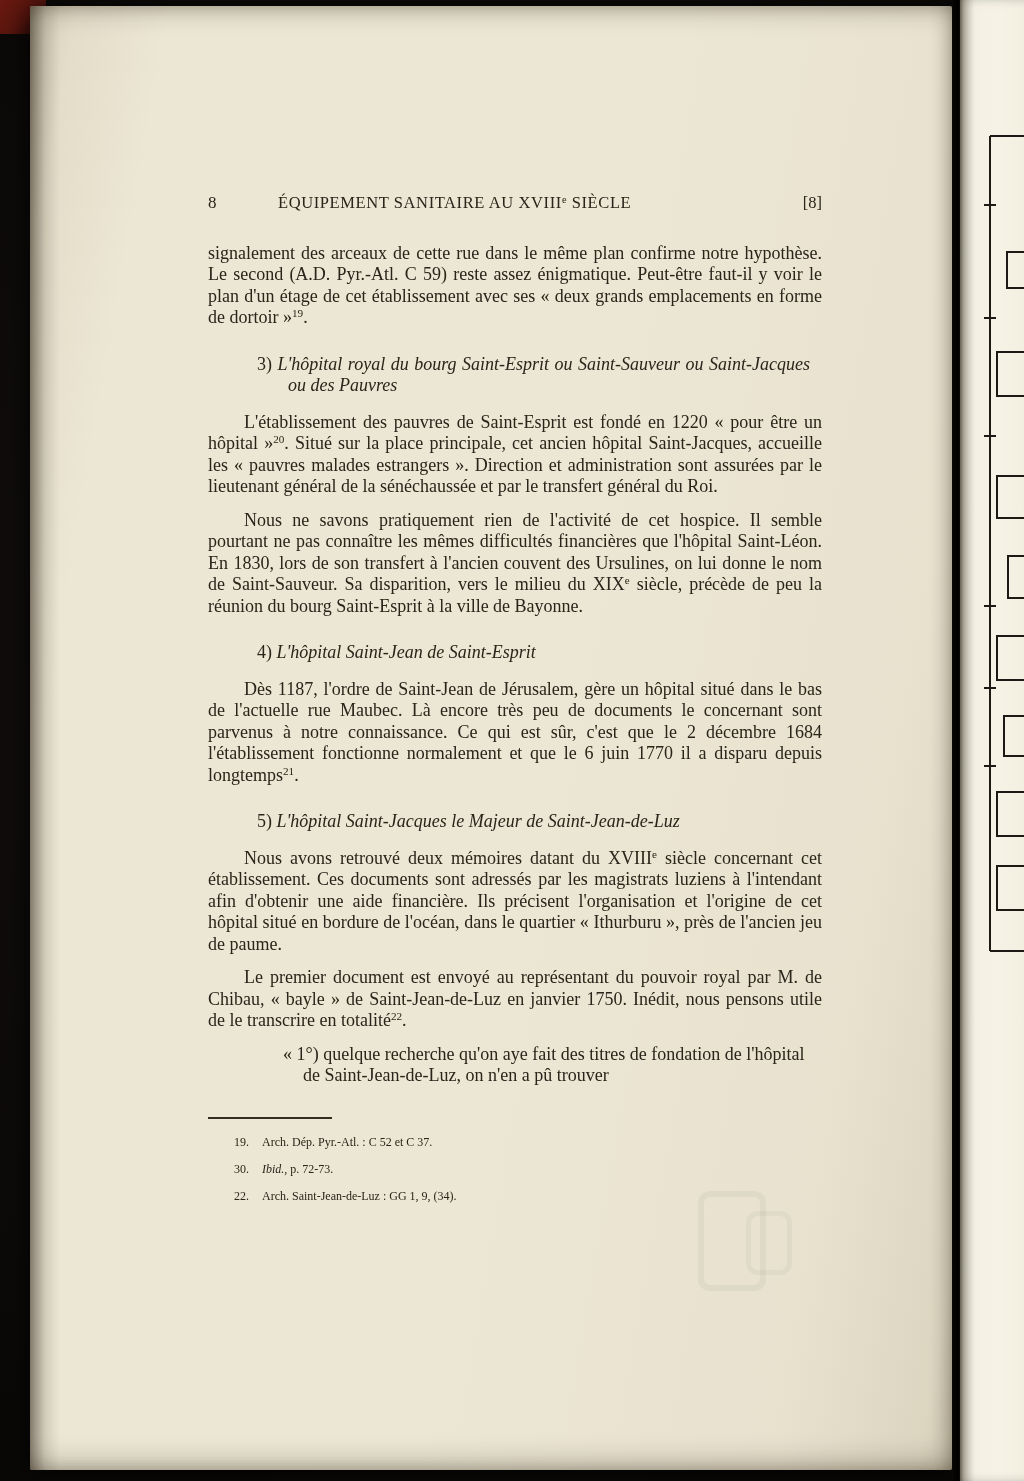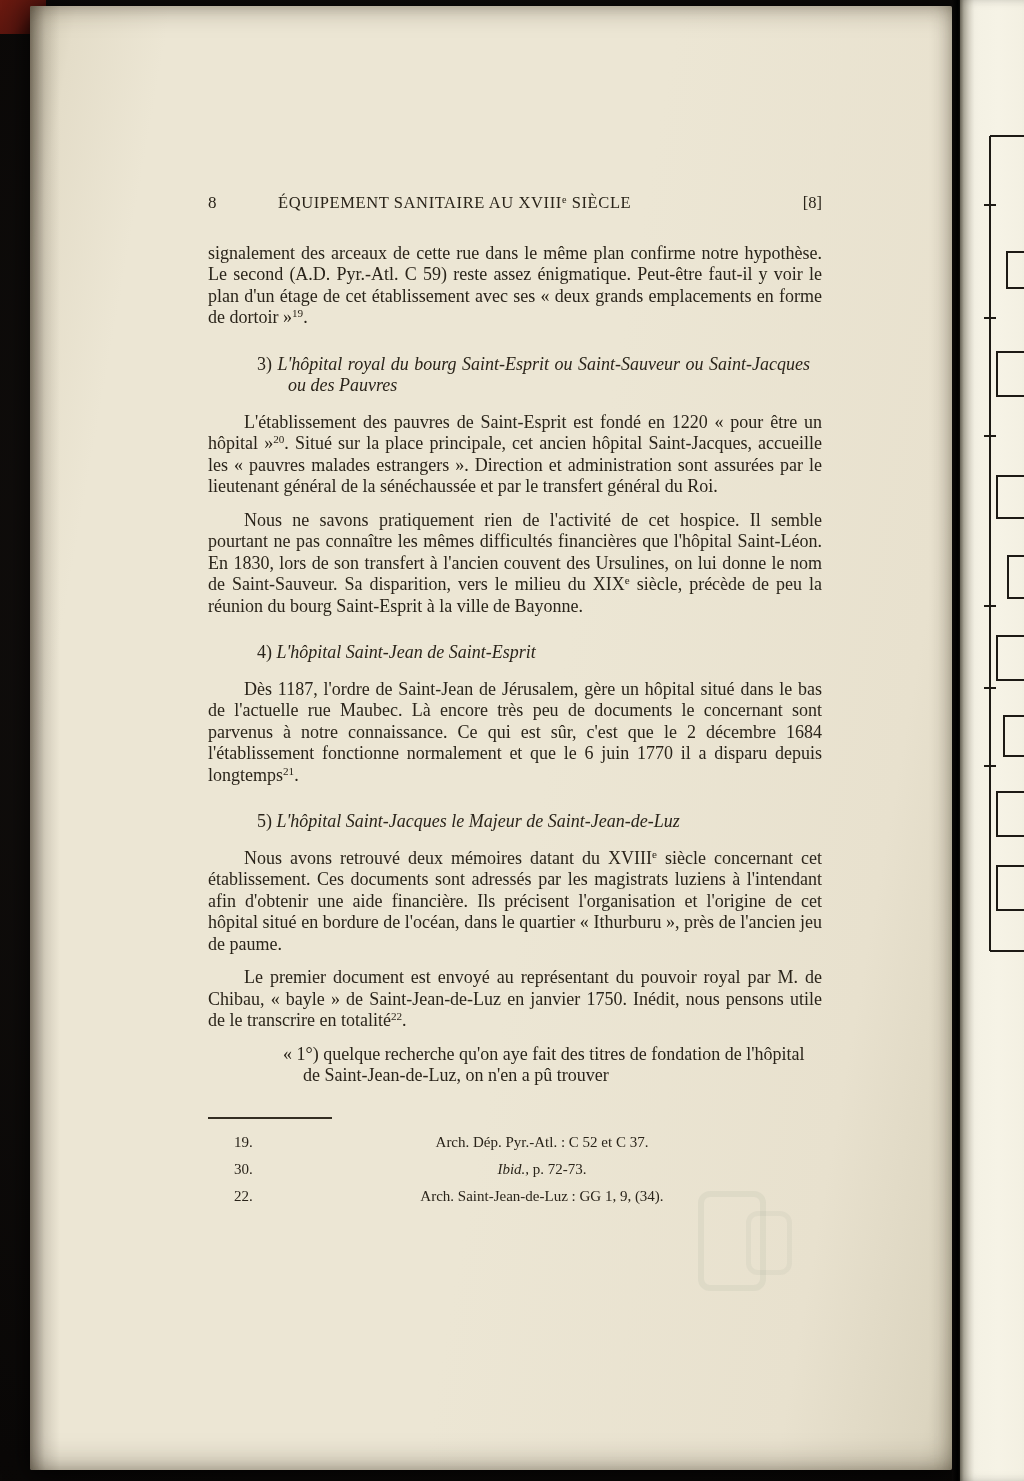--- a/index.html
+++ b/index.html
@@ -51,21 +51,21 @@
   .bracket{width:70px;text-align:right;font-size:16.5px;}
   p{margin:0;}
   .para{margin:8px 0 12px;text-indent:36px;}
   .para.first{text-indent:0;}
   .heading{margin:25px 12px 15px;padding-left:68px;text-indent:-31px;text-align:justify;}
   sup{font-size:0.62em;line-height:0;position:relative;top:-0.5em;vertical-align:baseline;}
   .it{font-style:italic;}
   .smallcaps{font-variant:small-caps;letter-spacing:0.3px;}
   .quote{margin:8px 0 0;padding-left:95px;padding-right:14px;text-indent:-20px;text-align:left;}
   .footnote-rule{margin:30px 0 14px;width:124px;height:2px;background:#332d22;}
-  .footnotes{font-size:15px;line-height:19px;text-align:center;}
+  .footnotes{font-size:12px;line-height:19px;text-align:left;}
   .fn{position:relative;margin:0 0 8px;padding-left:54px;}
   .fn-num{position:absolute;left:26px;top:0;}
   
   .bleed{position:absolute;border-radius:12px;pointer-events:none;z-index:1;}
   .bleed-a{left:668px;top:1185px;width:68px;height:100px;border:6px solid rgba(125,145,125,0.10);}
   .bleed-b{left:716px;top:1205px;width:46px;height:64px;border:5px solid rgba(125,145,125,0.08);}
   
   .page-gap{
     position:absolute;left:952px;top:0;width:10px;height:1481px;
     background:linear-gradient(90deg,#0a0807,#000 60%,#1a1712);

